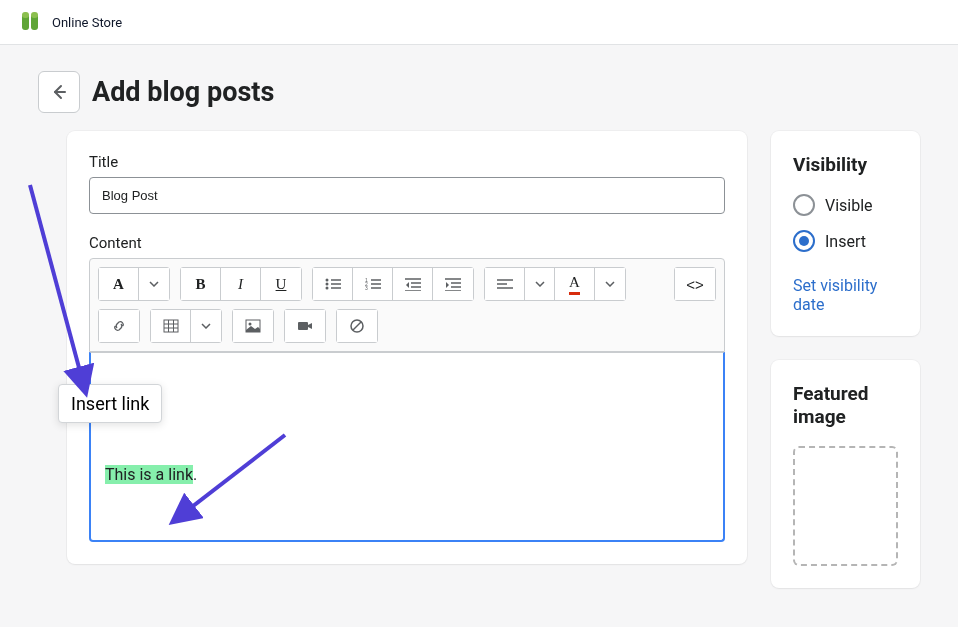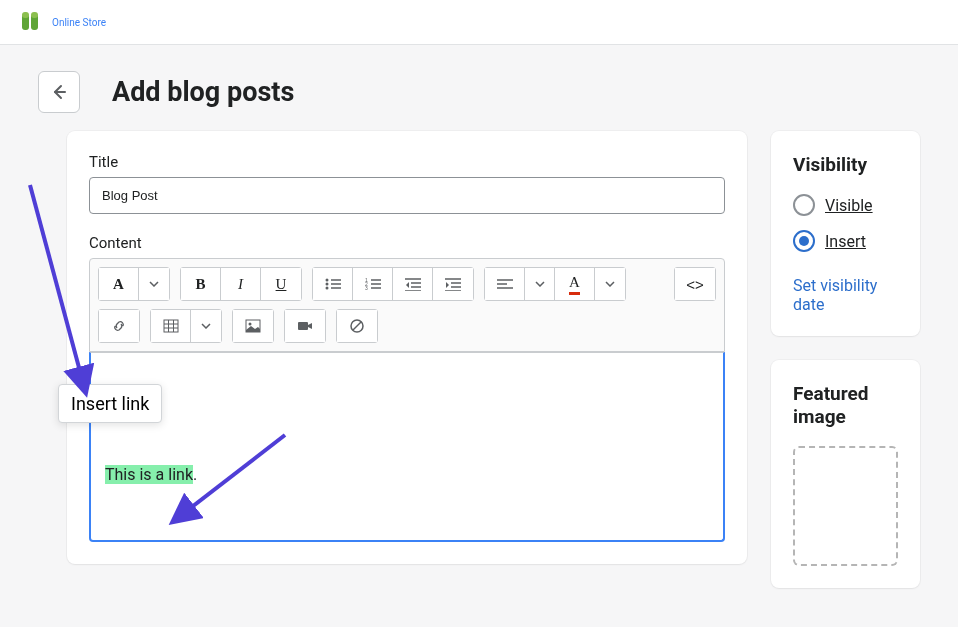--- a/index.html
+++ b/index.html
@@ -1,20 +1,20 @@
 <!DOCTYPE html>
 <html><head>
 <meta charset="utf-8">
 <style>
 * { box-sizing: border-box; margin: 0; padding: 0; }
 body { font-family: -apple-system, BlinkMacSystemFont, "Segoe UI", Roboto, sans-serif; background: #f6f6f7; width: 958px; height: 627px; overflow: hidden; }
 .topbar { background: #fff; border-bottom: 1px solid #e1e3e5; padding: 10px 18px; display: flex; align-items: center; gap: 10px; }
 .logo-icon { width: 24px; height: 24px; }
-.topbar-title { font-size: 10px; color: #3b82f6; }
-.header-row { display: flex; align-items: center; gap: 32px; padding: 26px 38px 18px 38px; }
+.topbar-title { font-size: 13px; color: #0f172a; }
+.header-row { display: flex; align-items: center; gap: 12px; padding: 26px 38px 18px 38px; }
 .back-btn { width: 42px; height: 42px; border: 1px solid #c9cccf; border-radius: 6px; background: #fff; display: flex; align-items: center; justify-content: center; cursor: pointer; }
 .page-title { font-size: 27px; font-weight: 700; color: #202223; }
 .layout { display: flex; gap: 24px; padding: 0 38px; margin-left: 29px; }
 .main-col { width: 680px; }
 .side-col { flex: 1; }
 .card { background: #fff; border-radius: 8px; padding: 22px; box-shadow: 0 0 0 1px rgba(0,0,0,0.03), 0 1px 2px rgba(0,0,0,0.05); }
 .side-col .card { padding: 22px; margin-bottom: 24px; }
 .card-title { font-size: 19px; font-weight: 700; color: #202223; margin-bottom: 18px; }
 .label { font-size: 15px; color: #202223; margin-bottom: 6px; display: block; }
 .input-field { width: 100%; border: 1px solid #8c9196; border-radius: 4px; padding: 10px 12px; font-size: 13px; color: #202223; outline: none; }
@@ -26,21 +26,21 @@
 .tb-btn:last-child { border-right: none; }
 .tb-btn.narrow { min-width: 30px; padding: 0 6px; }
 .tb-single { margin-left: auto; }
 .editor-area { border: 2px solid #3b82f6; border-top: 1px solid #c9cccf; border-radius: 0 0 4px 4px; padding: 14px; min-height: 190px; background: #fff; position: relative; font-size: 16px; color: #202223; }
 .highlighted { background: #86efac; }
 .tooltip { position: absolute; background: #fff; border: 1px solid #d2d5d8; border-radius: 4px; padding: 8px 12px; font-size: 18px; box-shadow: 0 2px 8px rgba(0,0,0,0.12); z-index: 10; }
 .radio-row { display: flex; align-items: center; gap: 10px; margin-bottom: 14px; cursor: pointer; }
 .radio-outer { width: 22px; height: 22px; border-radius: 50%; border: 2px solid #8c9196; display: flex; align-items: center; justify-content: center; }
 .radio-outer.checked { border-color: #2c6ecb; }
 .radio-inner { width: 10px; height: 10px; border-radius: 50%; background: #2c6ecb; }
-.radio-label { font-size: 16px; color: #202223; text-decoration: underline; }
+.radio-label { font-size: 16px; color: #202223; }
 .link-text { color: #2c6ecb; font-size: 16px; cursor: pointer; display: inline-block; margin-top: 10px; }
 .img-drop { border: 2px dashed #b5b5b5; border-radius: 6px; height: 120px; }
 svg { display: block; }
 .arrow-svg { position: absolute; z-index: 50; pointer-events: none; }
 .editor-spacer { height: 98px; }
 </style>
 </head>
 <body>
 
 <div class="topbar">

